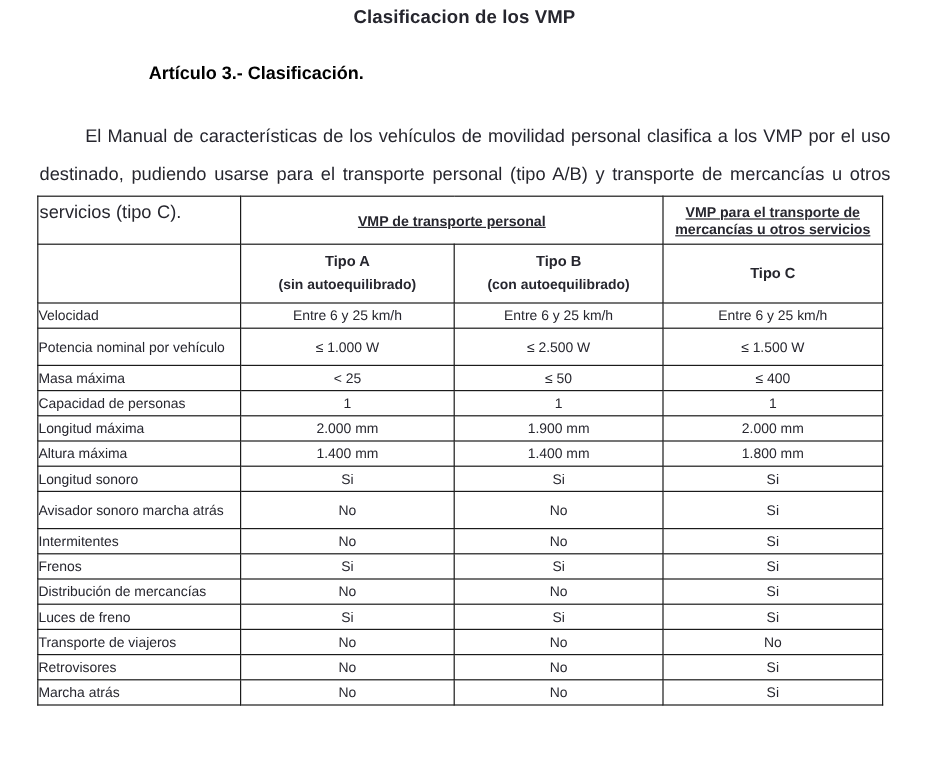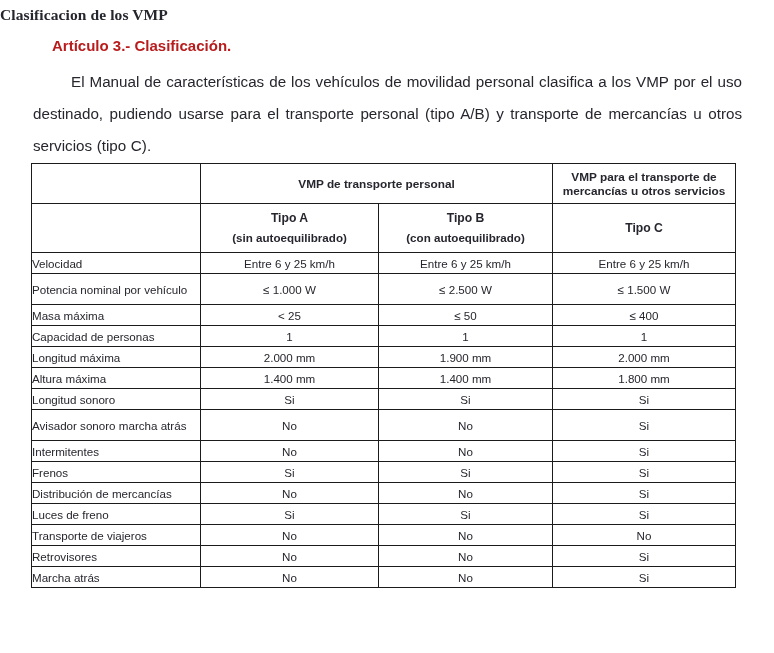--- a/index.html
+++ b/index.html
@@ -16,35 +16,34 @@
   }
   .page {
     position: relative;
     width: 774px;
     height: 653px;
     background: #ffffff;
   }
 
   
   .doc-title {
-    text-align: left;
+    text-align: center;
     font-weight: bold;
     font-size: 15.5px;
     color: #26262e;
     margin: 0;
     padding: 6px 0 0 0;
     letter-spacing: 0.1px;
-    font-family: Liberation Serif, serif;
   }
   .article-heading {
     font-weight: bold;
     font-size: 15px;
-    color: #b91c1c;
-    margin: 0;
-    padding: 13px 0 0 52px;
+    color: #000000;
+    margin: 16px;
+    padding: 13px 0 0 108px;
   }
   .body-paragraph {
     font-size: 15.2px;
     color: #26262e;
     margin: 0;
     padding: 12px 32px 0 33px;
     line-height: 32px;
     text-align: justify;
     text-indent: 38px;
     word-spacing: 0.4px;
@@ -74,20 +73,21 @@
   col.c-b       { width: 174px; }
   col.c-c       { width: 183px; }
 
   .hdr-group {
     height: 39px;
     text-align: center;
     font-weight: bold;
     font-size: 11.8px;
     line-height: 14px;
     padding: 0 6px;
+    text-decoration: underline;
   }
   .hdr-type {
     height: 48px;
     text-align: center;
     font-weight: bold;
     font-size: 12.2px;
     line-height: 19px;
     padding: 0 6px;
   }
   .hdr-type .sub {

